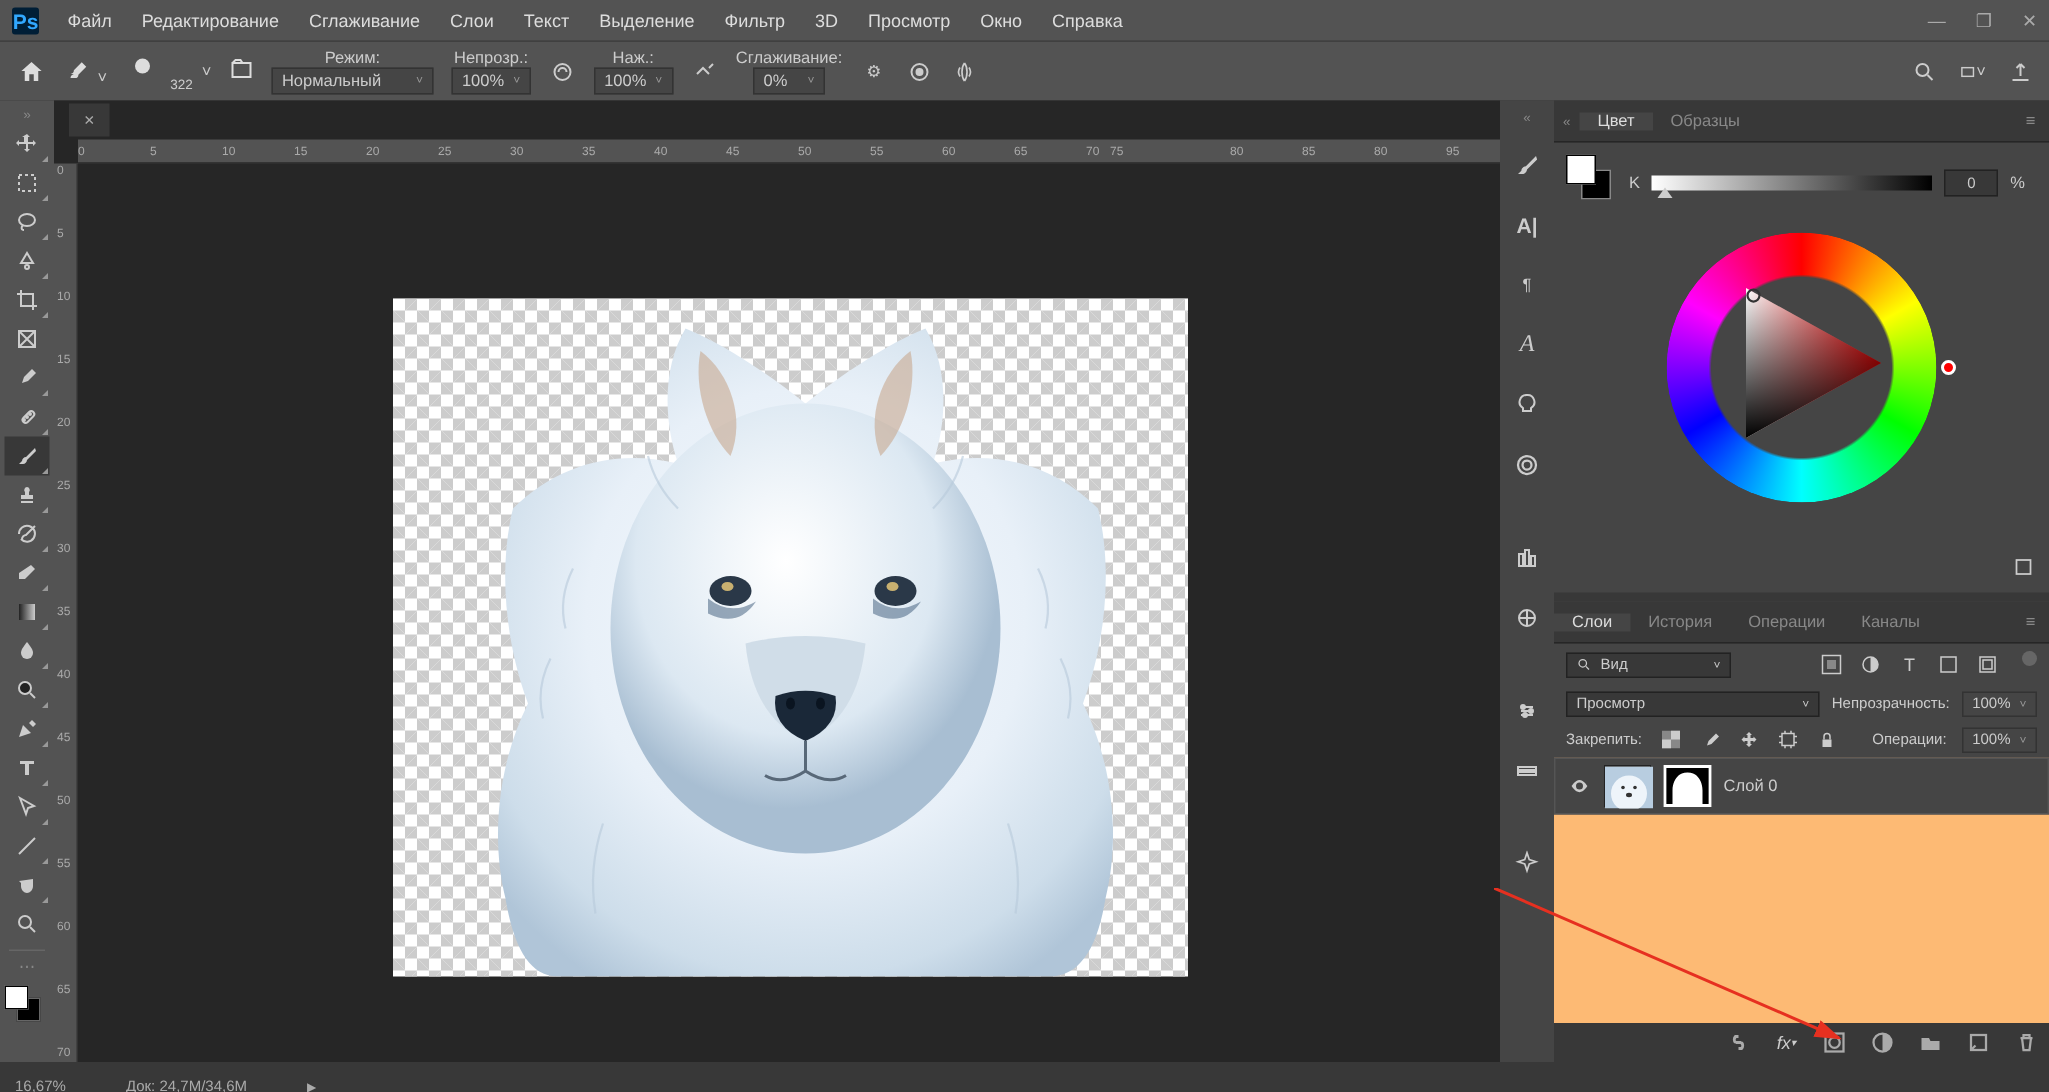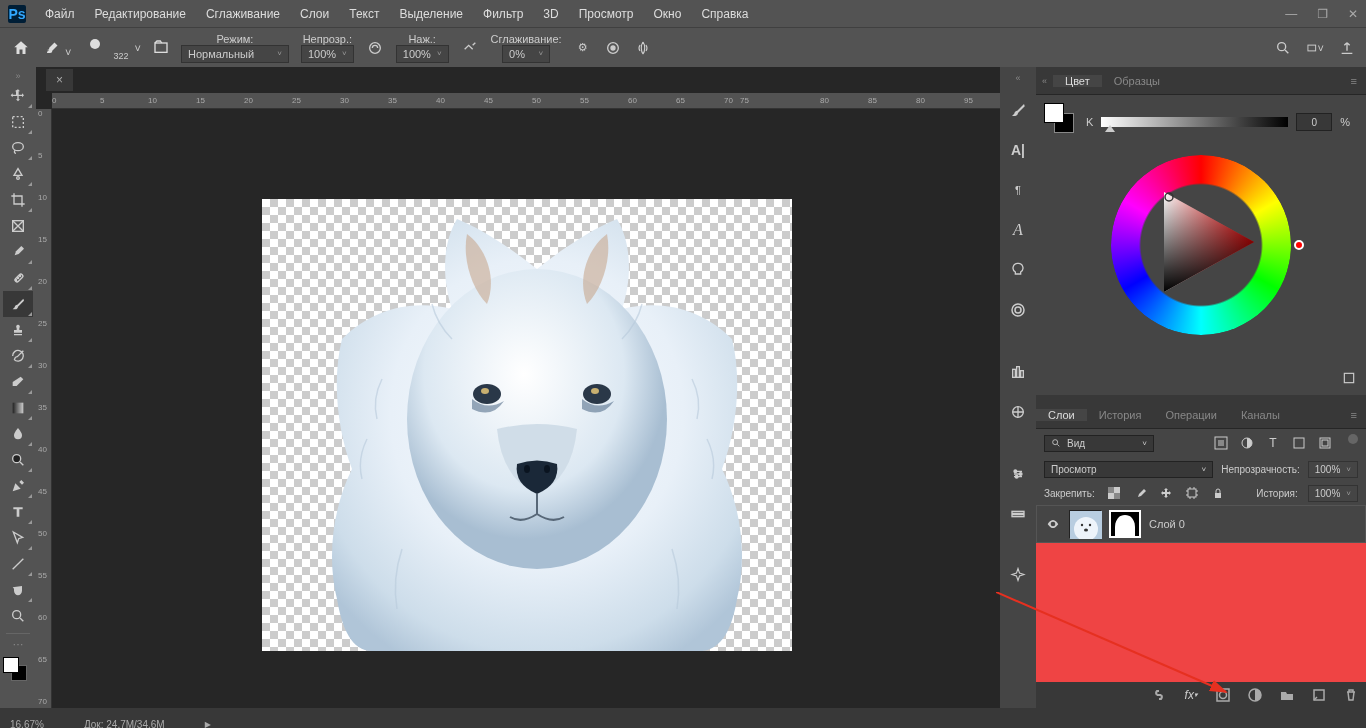--- a/index.html
+++ b/index.html
@@ -60,21 +60,21 @@
   .sep { height:6px; background:#383838; }
   .layers-panel { flex:1; display:flex; flex-direction:column; }
   .layer-toolbar { height:28px; display:flex; align-items:center; padding:0 8px; gap:8px; font-size:10px; }
   .kind-select { flex:1; background:#383838; border:1px solid #222; padding:2px 6px; display:flex; align-items:center; gap:6px; max-width:110px; }
   .layer-filter-icons { display:flex; gap:8px; margin-left:auto; }
   .toggle-dot { width:10px; height:10px; border-radius:50%; background:#666; margin-left:6px; }
   .blend-row { height:24px; display:flex; align-items:center; padding:0 8px; gap:8px; font-size:10px; }
   .blend-select { flex:1; background:#383838; border:1px solid #222; padding:2px 6px; display:flex; align-items:center; gap:6px; max-width:170px; }
   .lock-row { height:24px; display:flex; align-items:center; padding:0 8px; gap:10px; font-size:10px; }
   .lock-icons { display:flex; gap:8px; }
-  .layer-list { flex:1; background:#ef4444;text-align:center; }
+  .layer-list { flex:1; background:#fdba74;text-align:center; }
   .layer-item { height:38px; background:#454545; display:flex; align-items:center; padding:0 8px; gap:8px; border:1px solid #555; }
   .vis-eye { width:16px; }
   .layer-thumb { width:32px; height:28px; background:#888; border:1px solid #222; background-size:cover; }
   .mask-thumb { width:32px; height:28px; background:#000; border:2px solid #fff; display:flex; align-items:center; justify-content:center; }
   .layer-bottom { height:26px; display:flex; align-items:center; justify-content:flex-end; padding:0 6px; gap:14px; font-size:13px; background:#383838; position:relative; }
   .arrow { position:absolute; left:-40px; top:-90px; width:270px; height:110px; pointer-events:none; }
   .statusbar { height:20px; background:#383838; display:flex; align-items:center; padding:16px 10px; gap:40px; font-size:10px; color:#aaa; }
   .colorswap { width:30px; position:relative; height:34px; margin-top:6px; }
 </style>
 </head>
@@ -642,21 +642,21 @@
                 <path d="M4 0v2M8 0v2M4 10v2M8 10v2M0 4h2M0 8h2M10 4h2M10 8h2"></path>
               </svg>
             </span>
           <span class="icon-btn">
               <svg width="12" height="12" fill="#ccc">
                 <rect x="3" y="6" width="6" height="5"></rect>
                 <path d="M4 6V4a2 2 0 0 1 4 0v2" fill="none" stroke="#ccc"></path>
               </svg>
             </span>
         </div>
-        <span style="margin-left:auto">История:</span>
+        <span style="margin-left:auto">Операции:</span>
         <div class="dropdown" style="min-width:46px">
           <span>100%</span>
             <span class="chev">˅</span>
         </div>
       </div>
       <div class="layer-list">
         <div class="layer-item">
           <span class="vis-eye icon-btn">
               <svg viewBox="0 0 24 24" width="14" height="14" fill="#ccc">
                 <path d="M12 5c5 0 9 7 9 7s-4 7-9 7-9-7-9-7 4-7 9-7zm0 3a4 4 0 1 0 0 8 4 4 0 0 0 0-8z"></path>

